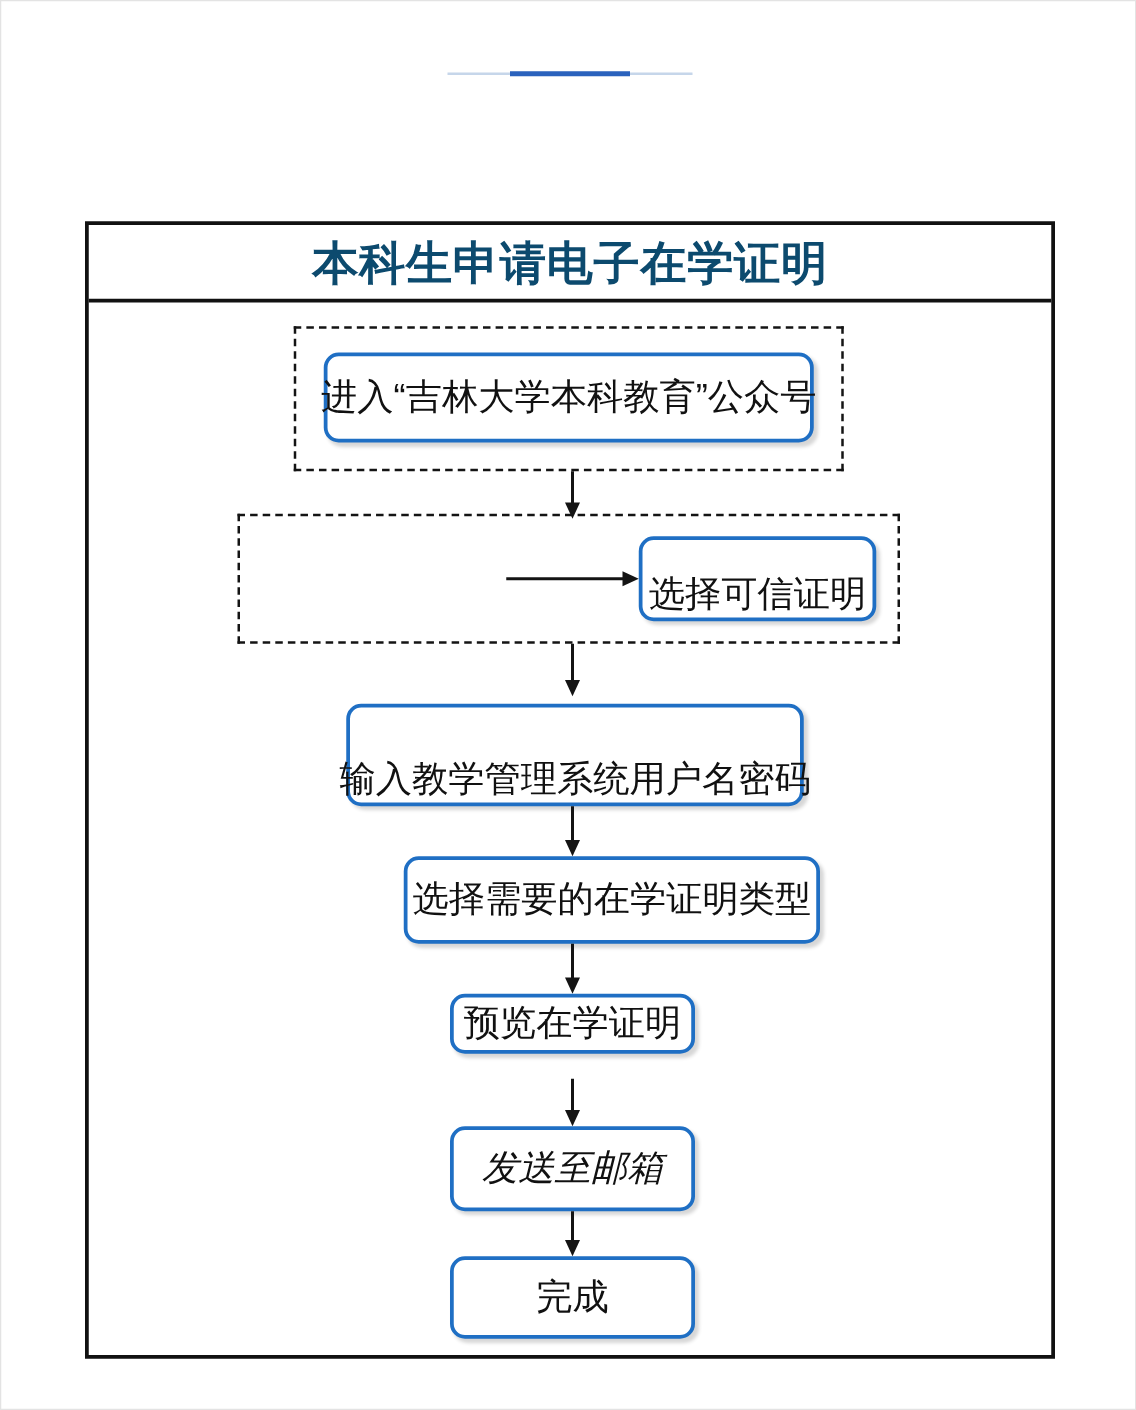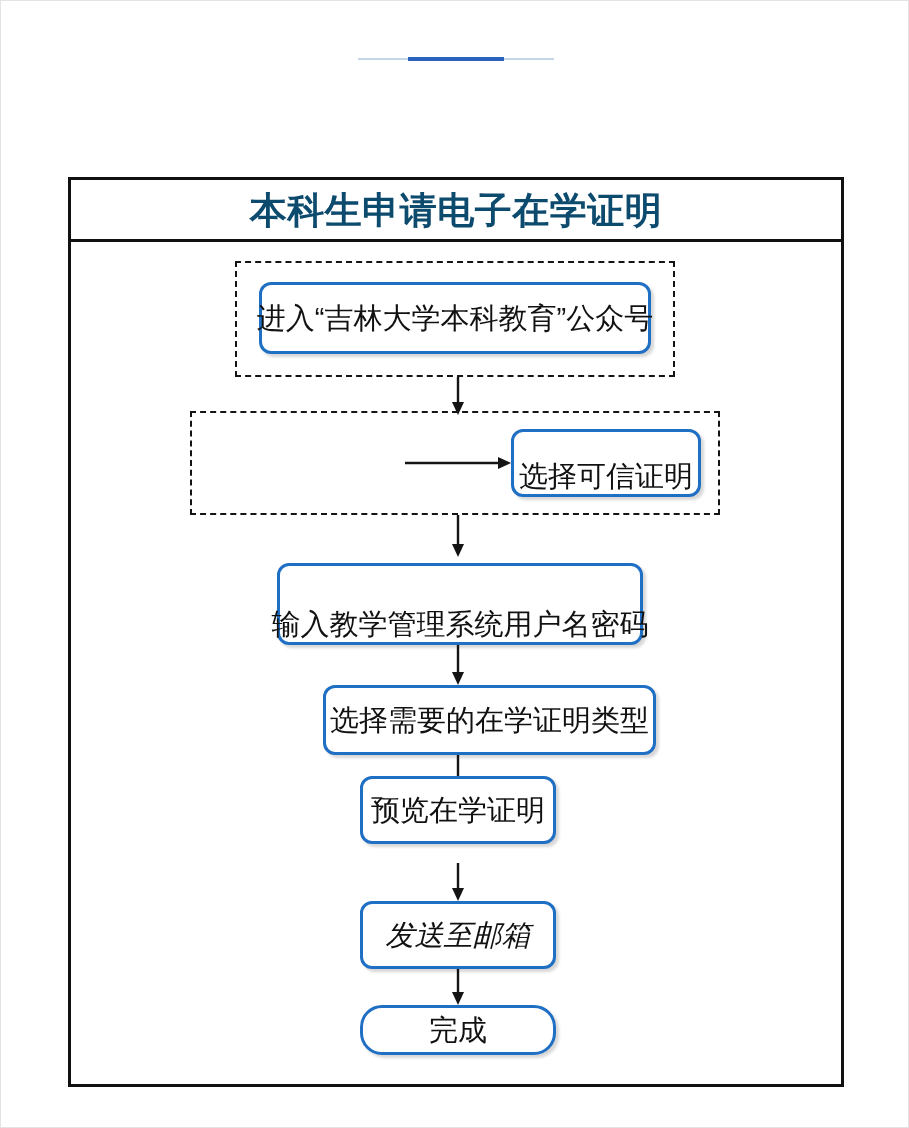--- a/index.html
+++ b/index.html
@@ -192,21 +192,21 @@
       <span>选择需要的在学证明类型</span>
     </div>
 
     <div class="arrow-v" style="left:376px; top:513px; height:40px;">
       <svg width="22" height="40" viewBox="0 0 22 40">
         <line x1="11" y1="0" x2="11" y2="30" stroke="#141414" stroke-width="2.4"></line>
         <polygon points="11,40 5,27 17,27" fill="#141414"></polygon>
       </svg>
     </div>
 
-    <div class="node" style="left:289px; top:534px; width:196px; height:68px;text-align:right;">
+    <div class="node" style="left:289px; top:553px; width:196px; height:48px;text-align:right;">
       <span>预览在学证明</span>
     </div>
 
     <div class="arrow-v" style="left:376px; top:621px; height:38px;">
       <svg width="22" height="38" viewBox="0 0 22 38">
         <line x1="11" y1="0" x2="11" y2="28" stroke="#141414" stroke-width="2.4"></line>
         <polygon points="11,38 5,25 17,25" fill="#141414"></polygon>
       </svg>
     </div>
 
@@ -214,18 +214,18 @@
       <span>发送至邮箱</span>
     </div>
 
     <div class="arrow-v" style="left:376px; top:727px; height:36px;">
       <svg width="22" height="36" viewBox="0 0 22 36">
         <line x1="11" y1="0" x2="11" y2="26" stroke="#141414" stroke-width="2.4"></line>
         <polygon points="11,36 5,23 17,23" fill="#141414"></polygon>
       </svg>
     </div>
 
-    <div class="node" style="left:289px; top:763px; width:196px; height:50px;border-radius:22px;">
+    <div class="node" style="left:289px; top:763px; width:196px; height:66px;">
       <span>完成</span>
     </div>
 
   </div>
 </div>
 
 </body></html>

